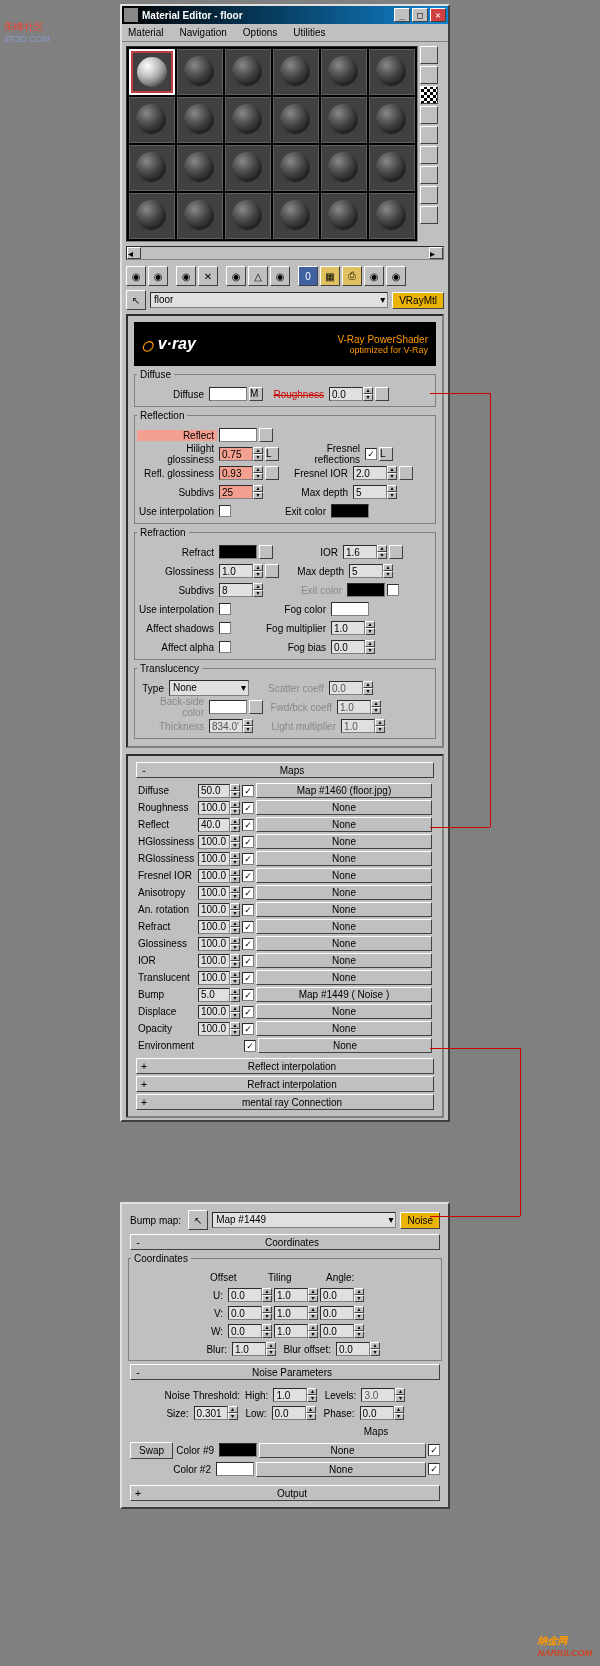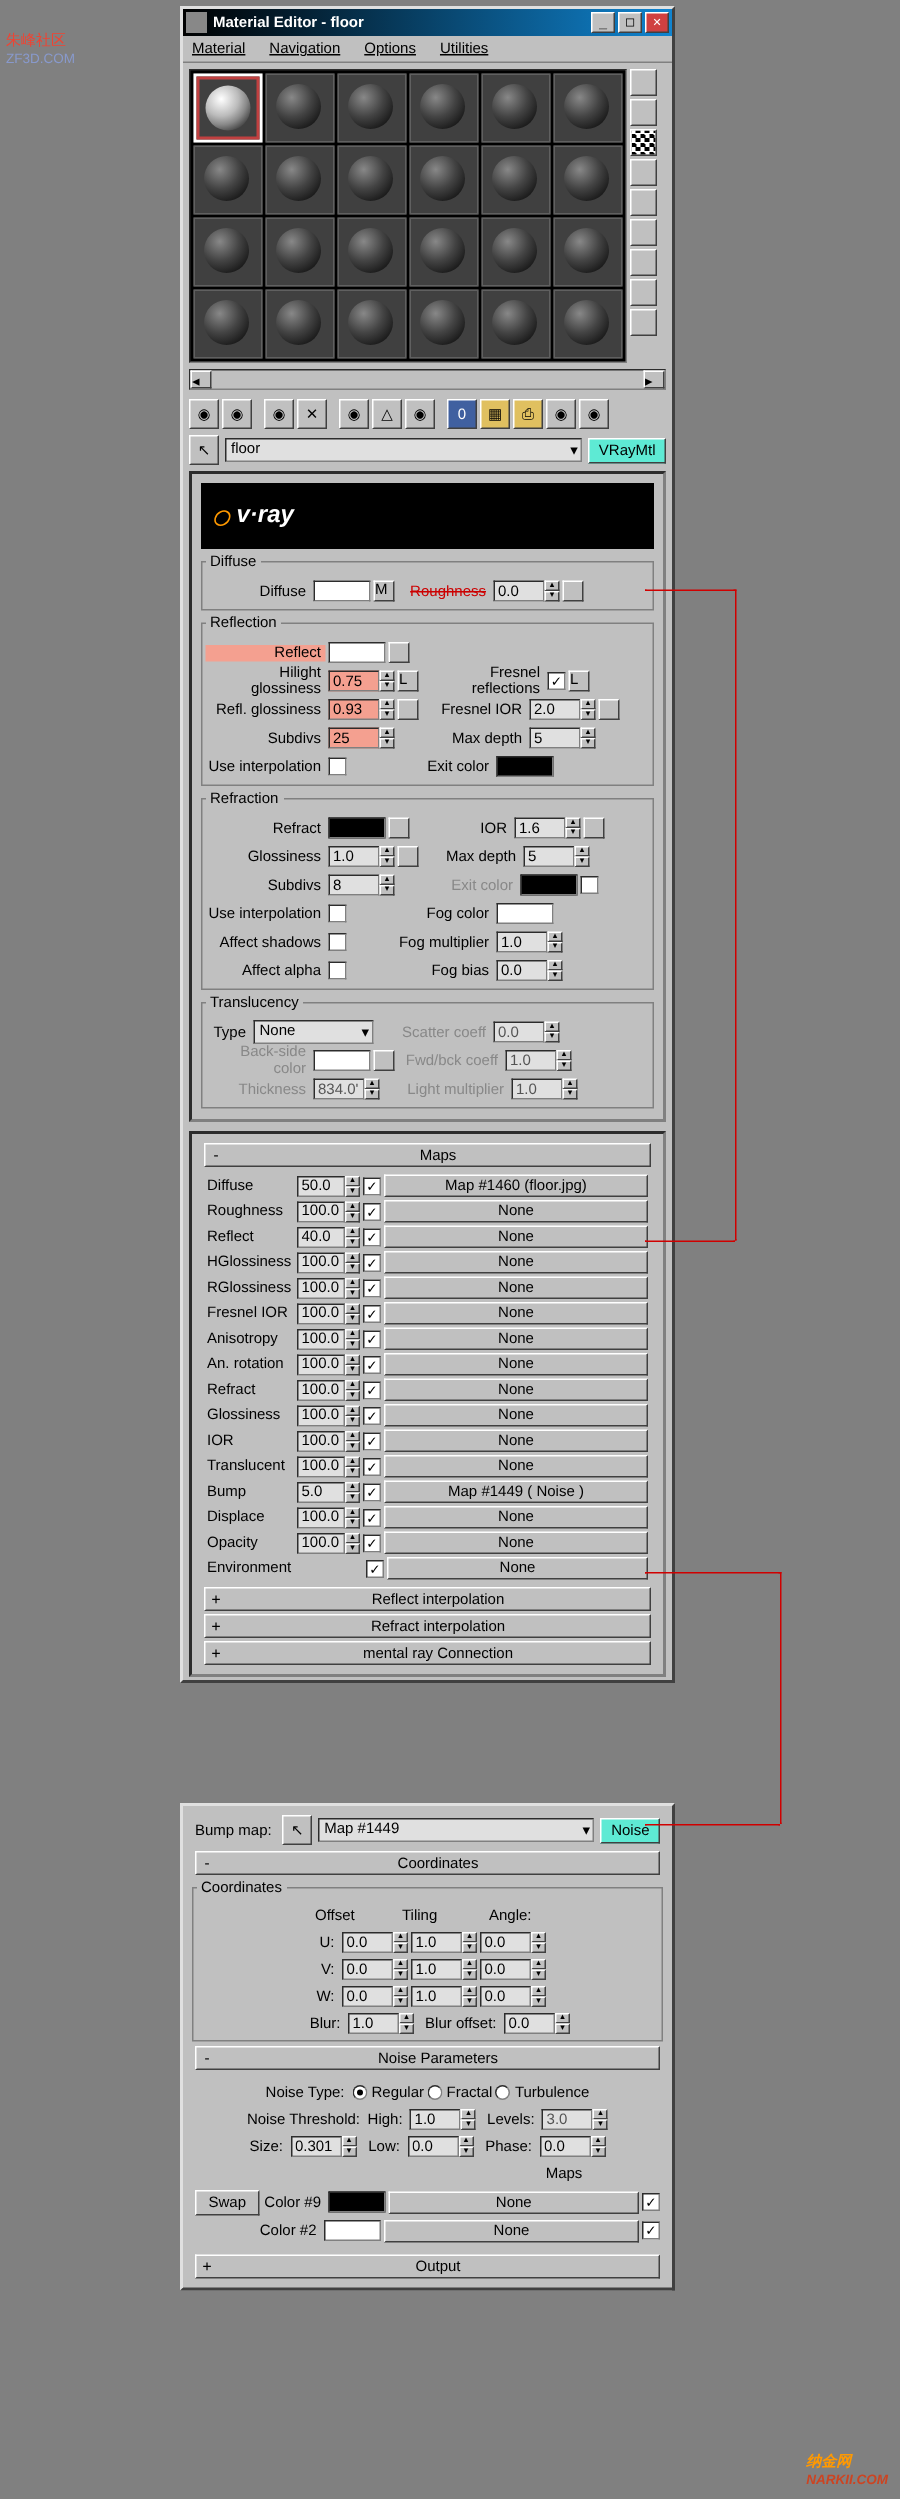--- a/index.html
+++ b/index.html
@@ -8,38 +8,38 @@
 .watermark-tl .sub { color: #89c; font-size: 9px; }
 .watermark-br { position: absolute; bottom: 8px; right: 8px; color: #f90; font-size: 16px; font-weight: bold; font-style: italic; z-index: 100; }
 .watermark-br .sub { color: #c42; font-size: 9px; }
 .window { position: absolute; left: 120px; top: 4px; width: 330px; background: #c0c0c0; border: 2px solid; border-color: #e0e0e0 #404040 #404040 #e0e0e0; }
 .titlebar { background: linear-gradient(to right, #000, #1084d0); height: 18px; display: flex; align-items: center; padding: 0 2px; }
 .titlebar-icon { width: 14px; height: 14px; background: #888; margin-right: 4px; }
 .titlebar-text { color: #fff; font-weight: bold; flex: 1; }
 .titlebar-btn { width: 16px; height: 14px; background: #c0c0c0; border: 1px solid; border-color: #fff #404040 #404040 #fff; margin-left: 2px; display: flex; align-items: center; justify-content: center; font-size: 9px; font-family: monospace; }
 .titlebar-btn.close { background: #d04040; color: #fff; }
 .menubar { display: flex; padding: 2px; gap: 8px; border-bottom: 1px solid #808080; }
-.menubar span { padding: 1px 4px; text-decoration: underline; }
+.menubar span { padding: 1px 4px; }
 .sample-area { display: flex; padding: 4px; }
 .sample-grid { display: grid; grid-template-columns: repeat(6, 46px); grid-template-rows: repeat(4, 46px); gap: 2px; background: #000; padding: 2px; border: 1px inset #808080; }
 .sample-slot { background: #404040; border: 1px solid #606060; position: relative; }
 .sample-slot.active { border: 2px solid #fff; outline: 2px solid #c04040; outline-offset: -4px; }
 .sample-slot::before { content: ""; position: absolute; left: 6px; top: 6px; width: 30px; height: 30px; border-radius: 50%; background: radial-gradient(circle at 35% 30%, #888, #444 45%, #000); }
 .sample-slot.active::before { background: radial-gradient(circle at 35% 30%, #fff, #bbb 40%, #888 60%, #000); }
 .side-tools { width: 20px; margin-left: 2px; display: flex; flex-direction: column; gap: 2px; }
 .side-btn { width: 18px; height: 18px; background: #c0c0c0; border: 1px solid; border-color: #fff #404040 #404040 #fff; }
 .scrollbar-h { height: 14px; background: #c0c0c0; border: 1px inset #808080; margin: 0 4px 4px 4px; display: flex; }
 .scroll-btn { width: 14px; height: 12px; background: #c0c0c0; border: 1px solid; border-color: #fff #404040 #404040 #fff; }
 .toolbar { display: flex; gap: 2px; padding: 2px 4px; flex-wrap: wrap; align-items: center; }
 .tool-btn { width: 20px; height: 20px; background: #c0c0c0; border: 1px solid; border-color: #fff #404040 #404040 #fff; display:flex; align-items:center; justify-content:center; font-size:10px; }
 .tool-sep { width: 4px; }
 .name-row { display: flex; gap: 4px; padding: 2px 4px; align-items: center; }
 .dropdown { background: #e0e0e0; border: 1px inset #808080; padding: 1px 14px 1px 3px; height: 16px; position: relative; flex: 1; }
 .dropdown::after { content: "▾"; position: absolute; right: 2px; top: 1px; }
-.type-btn { padding: 2px 6px; background: #5eead4; border: 1px solid; border-color: #fff #404040 #404040 #fff; }
+.type-btn { padding: 2px 6px; background: #eab308; border: 1px solid; border-color: #fff #404040 #404040 #fff; }
 .panel { border: 2px inset #808080; margin: 2px 4px; padding: 4px; }
 .vray-banner { background: #000; height: 44px; display: flex; align-items: center; padding: 0 8px; gap: 8px; margin: 2px; }
 .vray-logo { color: #fff; font-size: 16px; font-weight: bold; font-style: italic; }
 .vray-logo .o { color: #f90; }
 .vray-text { color: #f90; font-size: 11px; text-align: right; flex: 1; }
 .vray-text .sub { color: #f90; font-size: 9px; }
 fieldset { border: 1px solid #808080; margin: 3px 2px; padding: 4px 2px 2px 2px; }
 legend { padding: 0 3px; }
 .row { display: flex; align-items: center; height: 18px; gap: 2px; margin: 1px 0; }
 .lbl { text-align: right; padding-right: 3px; }
@@ -158,20 +158,24 @@
   </div>
   <div class="name-row">
     <div class="tool-btn">↖</div>
     <div class="dropdown">floor</div>
     <div class="type-btn">VRayMtl</div>
   </div>
 
   <div class="panel">
     <div class="vray-banner">
       <div class="vray-logo"><span class="o">◯</span> v·ray</div>
+      <div class="vray-text">
+        <div>V-Ray PowerShader</div>
+        <div class="sub">optimized for V-Ray</div>
+      </div>
     </div>
 
     <fieldset>
       <legend>Diffuse</legend>
       <div class="row">
         <span class="lbl" style="width:70px">Diffuse</span>
         <div class="swatch white"></div>
         <div class="sq">M</div>
         <span class="lbl strike" style="width:62px">Roughness</span>
         <div class="spinner">
@@ -699,35 +703,20 @@
         </div>
     </div>
   </fieldset>
 
   <div class="rollout-hdr">
       <span class="pm">-</span>
       <span class="rt">Noise Parameters</span>
     </div>
   <div style="padding:4px">
     <div class="coord-row">
-      <span class="lbl">Noise Type:</span>
-      <div class="radio-grp">
-          <span class="radio on"></span>
-          <span>Regular</span>
-        </div>
-      <div class="radio-grp">
-          <span class="radio"></span>
-          <span>Fractal</span>
-        </div>
-      <div class="radio-grp">
-          <span class="radio"></span>
-          <span>Turbulence</span>
-        </div>
-    </div>
-    <div class="coord-row">
       <span class="lbl">Noise Threshold:</span>
       <span class="lbl">High:</span>
       <div class="spinner">
           <input value="1.0" style="">
           <div class="spin-btns">
             <span>▴</span>
             <span>▾</span>
           </div>
         </div>
       <span class="lbl" style="width:40px">Levels:</span>

